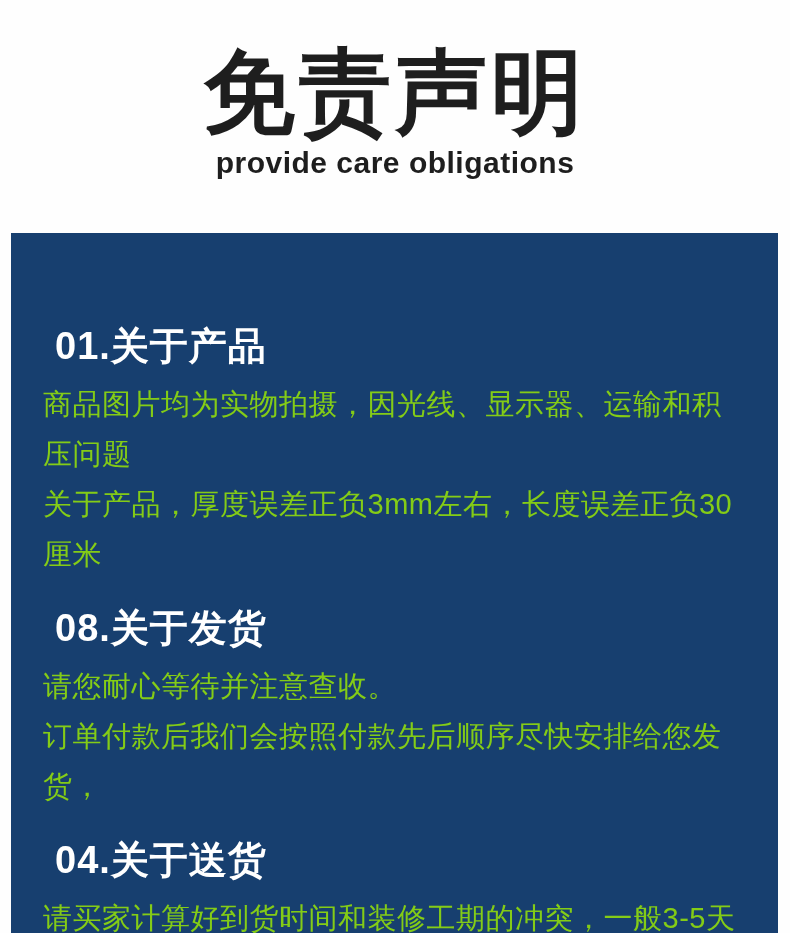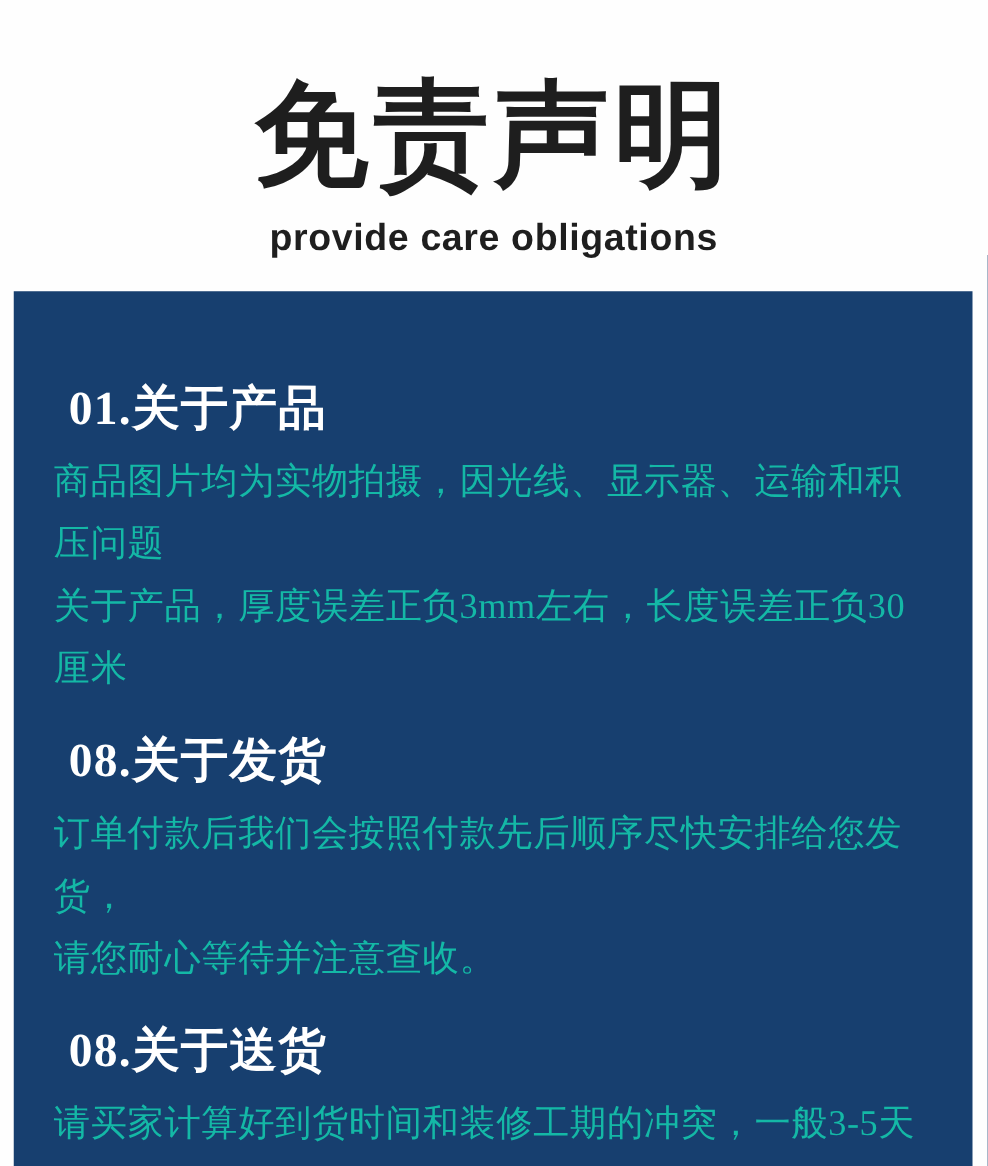--- a/index.html
+++ b/index.html
@@ -17,21 +17,21 @@
     position: relative;
     width: 790px;
     height: 933px;
     background: #fefefe;
   }
   .header {
     text-align: center;
     padding-top: 44px;
   }
   .page-title {
-    margin: 16px;
+    margin: 0;
     font-size: 92px;
     line-height: 1.05;
     font-weight: 900;
     color: #1e1e1e;
     letter-spacing: 4px;
   }
   .page-subtitle {
     margin: 4px 0 0 0;
     font-size: 30px;
     line-height: 36px;
@@ -40,42 +40,41 @@
     letter-spacing: 0.5px;
   }
   .panel {
     position: absolute;
     left: 11px;
     right: 12px;
     top: 233px;
     bottom: 0;
     background: #173f6f;
     color: #ffffff;
-    padding: 71px 30px 0 32px;
+    padding: 90px 30px 0 32px;
     box-sizing: border-box;
     overflow: hidden;
-    font-family: Liberation Serif, serif;
   }
   .section {
     margin: 0 0 26px 0;
   }
   .section-heading {
     margin: 0 0 10px 12px;
     font-size: 38px;
     line-height: 46px;
     font-weight: 700;
     color: #ffffff;
     letter-spacing: 1px;
   }
   .section-line {
     margin: 0;
     font-size: 29px;
     line-height: 50px;
     font-weight: 400;
-    color: #14b8a6;
+    color: #84cc16;
     letter-spacing: 0.5px;
   }
 </style>
 </head>
 <body>
 
 <div class="page">
 
   <div class="header">
     <h1 class="page-title">免责声明</h1>
@@ -85,24 +84,24 @@
   <div class="panel" style="background: rgb(23, 63, 111); color: rgb(255, 255, 255);">
 
     <div class="section">
       <h2 class="section-heading">01.关于产品</h2>
       <p class="section-line">商品图片均为实物拍摄，因光线、显示器、运输和积压问题</p>
       <p class="section-line">关于产品，厚度误差正负3mm左右，长度误差正负30厘米</p>
     </div>
 
     <div class="section">
       <h2 class="section-heading">08.关于发货</h2>
+      <p class="section-line">请您耐心等待并注意查收。</p>
       <p class="section-line">订单付款后我们会按照付款先后顺序尽快安排给您发货，</p>
-      <p class="section-line">请您耐心等待并注意查收。</p>
     </div>
 
     <div class="section">
-      <h2 class="section-heading">08.关于送货</h2>
+      <h2 class="section-heading">04.关于送货</h2>
       <p class="section-line">请买家计算好到货时间和装修工期的冲突，一般3-5天到货，</p>
 
     </div>
 
   </div>
 </div>
 
 </body></html>

